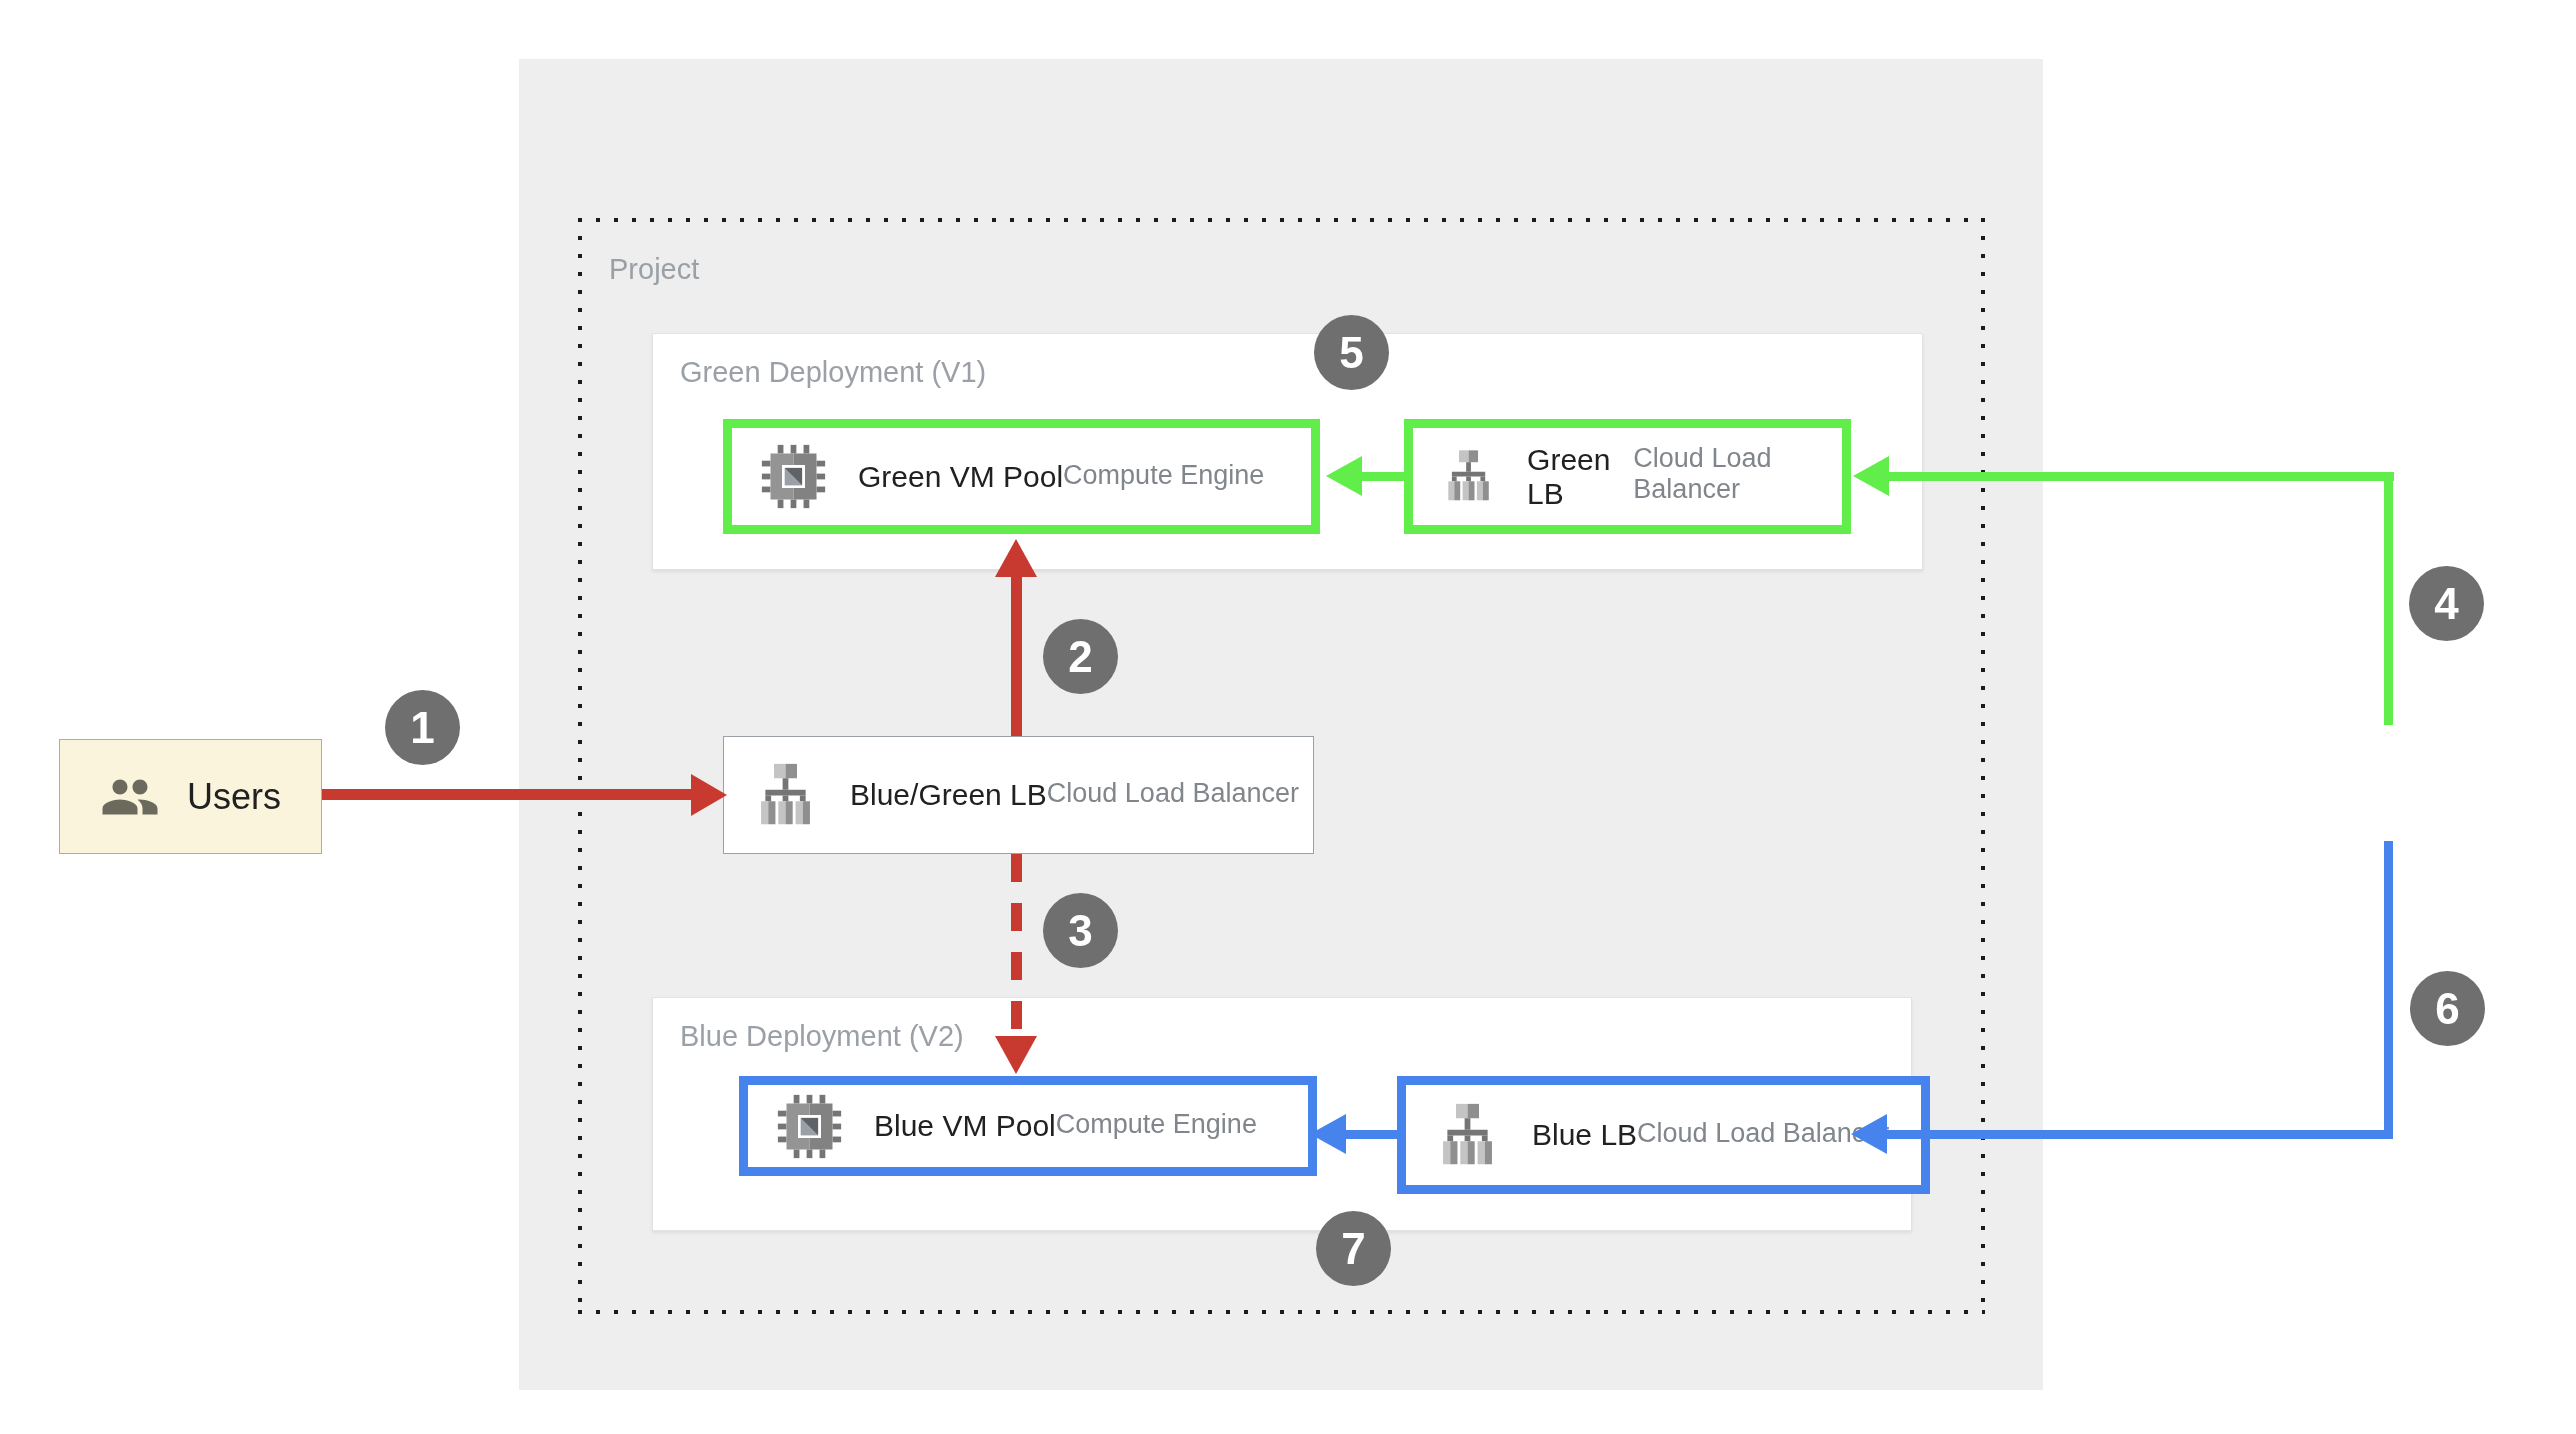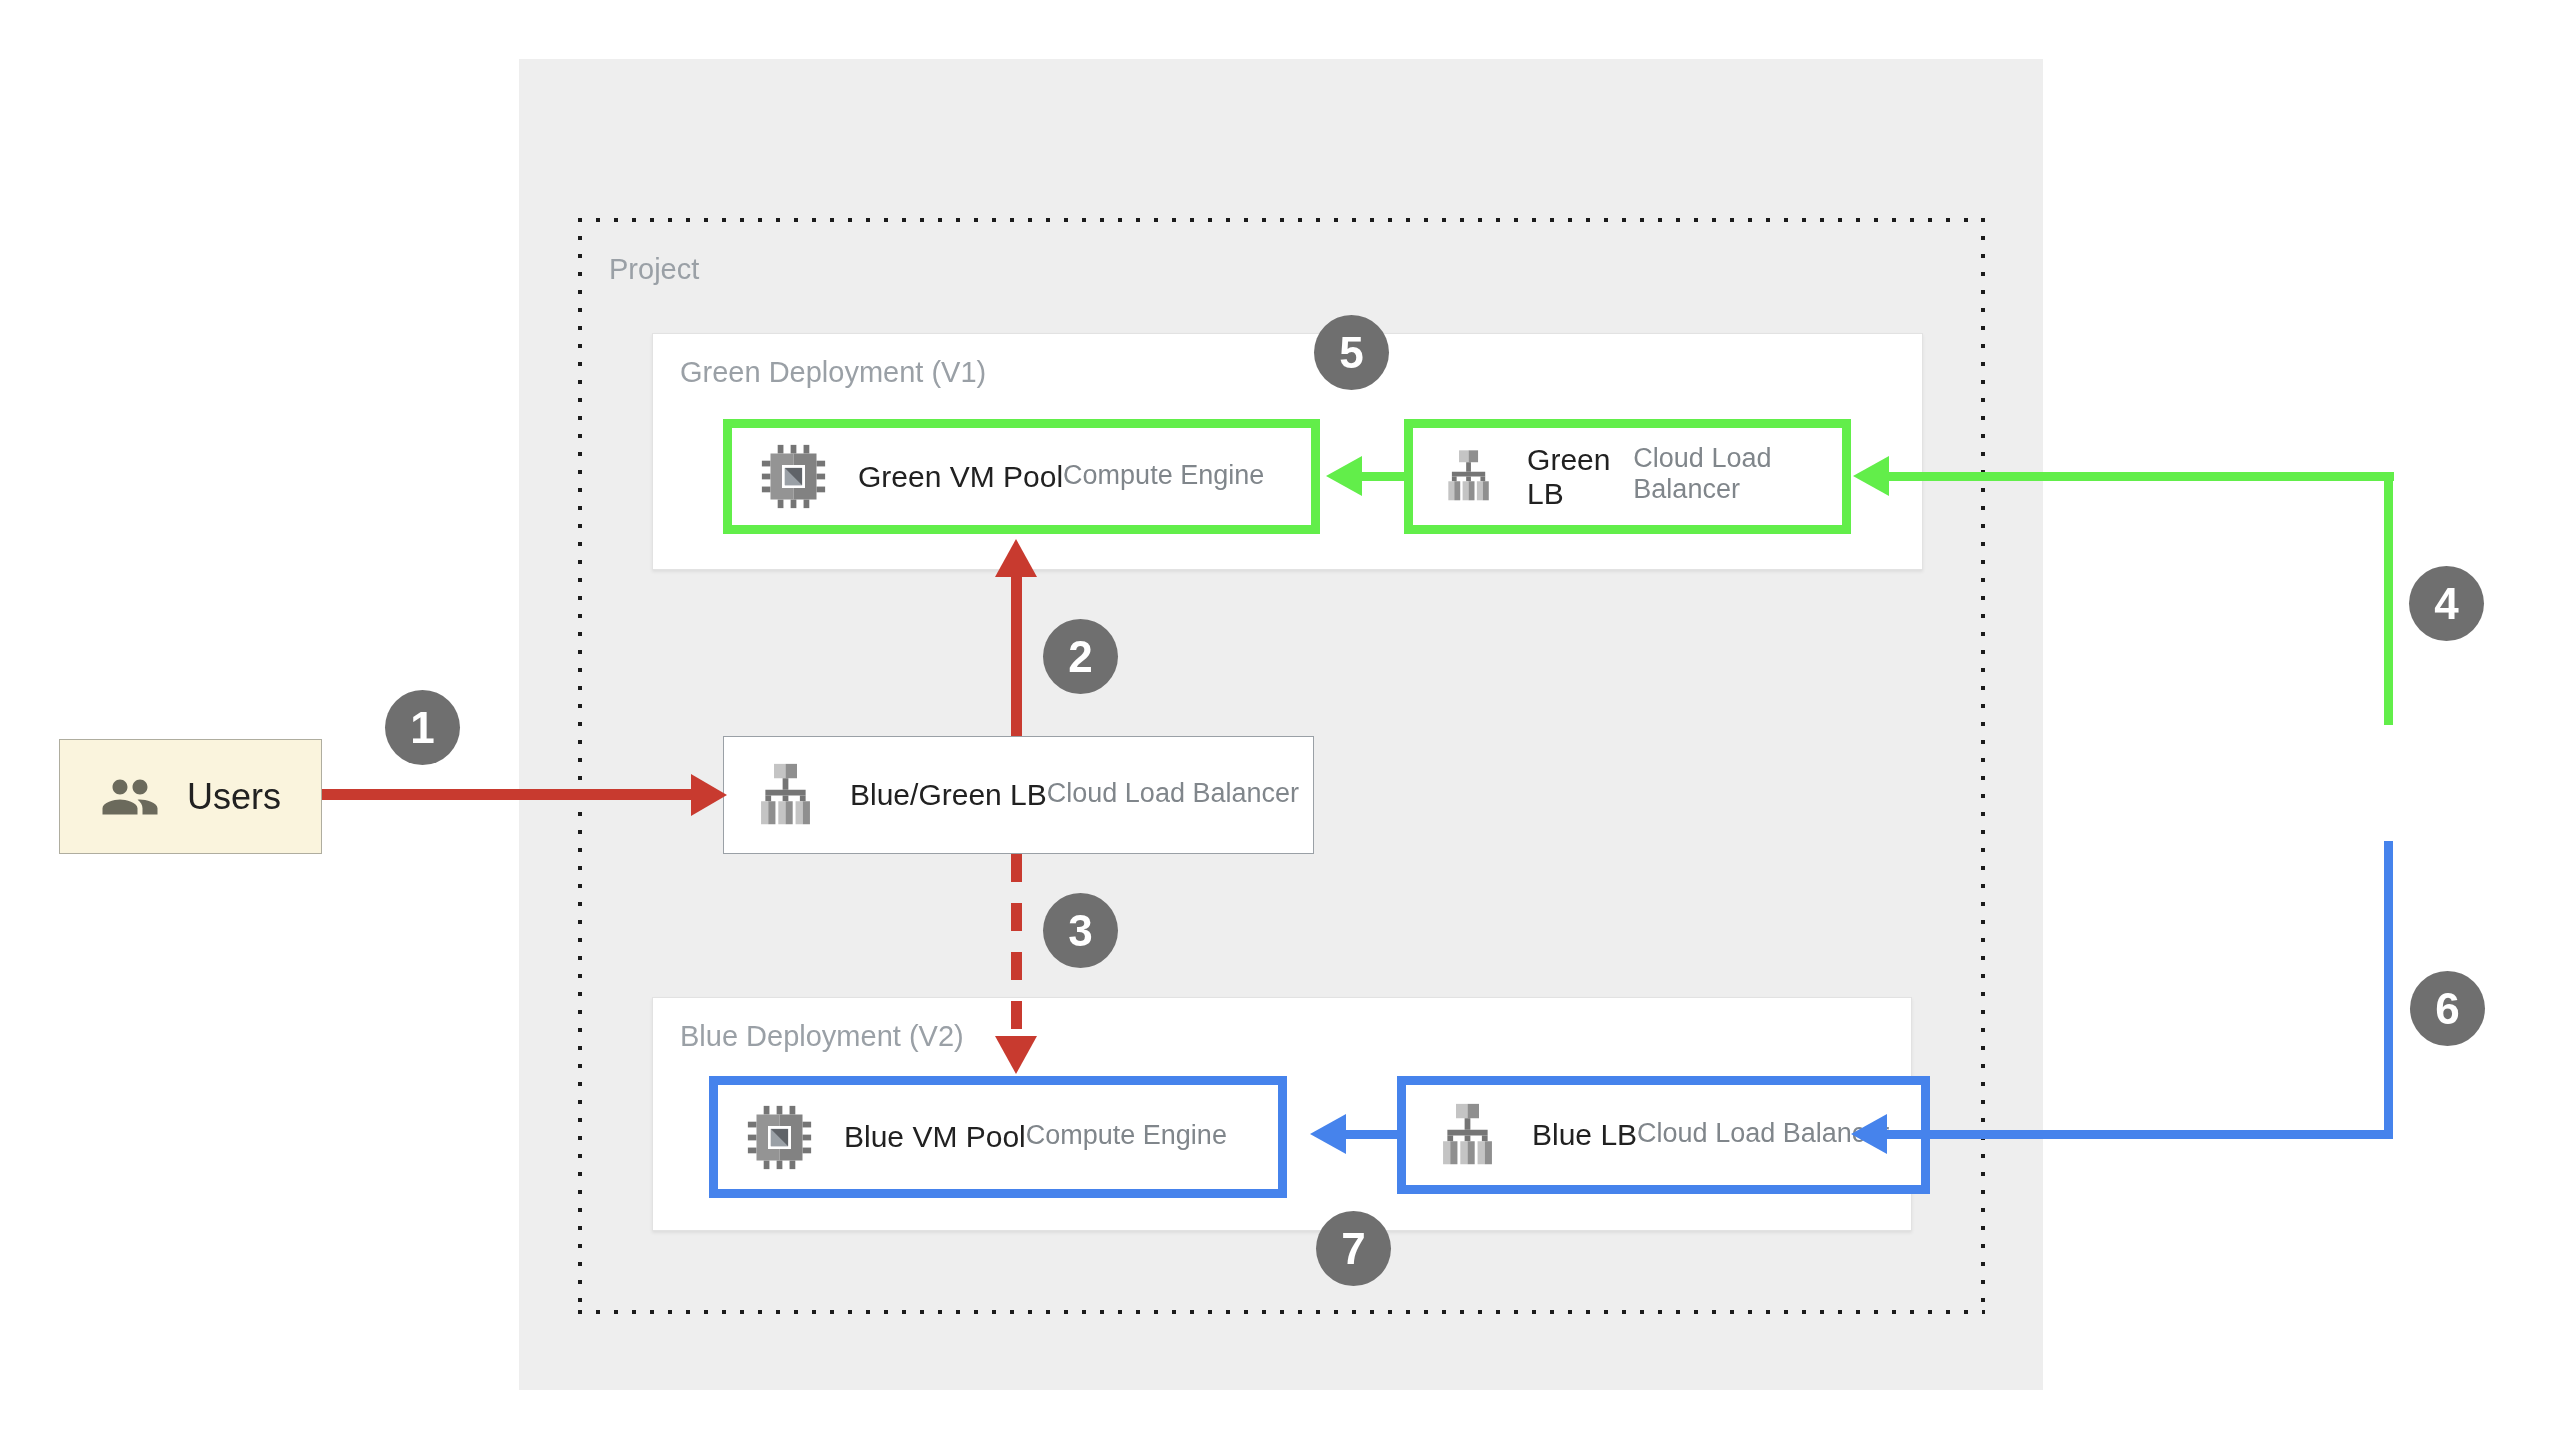--- a/index.html
+++ b/index.html
@@ -143,21 +143,21 @@
         <rect x="24" y="28" width="5" height="16" fill="#8F8F8F"></rect>
       <rect x="31" y="28" width="5" height="16" fill="#C4C4C4"></rect>
         <rect x="36" y="28" width="5" height="16" fill="#8F8F8F"></rect>
     </svg>
     <div class="svc-text">
       <span class="svc-title">Blue/Green LB</span>
       <span class="svc-sub">Cloud Load Balancer</span>
     </div>
   </div>
 
-  <div class="svc blue" style="left:709px;top:1076px;width:578px;height:122px;">
+  <div class="svc blue" style="left:739px;top:1076px;width:578px;height:100px;">
     <svg width="69" height="69" viewBox="0 0 48 48">
       <g fill="#757575">
         <rect x="13" y="2" width="4" height="6"></rect>
           <rect x="22" y="2" width="4" height="6"></rect>
           <rect x="31" y="2" width="4" height="6"></rect>
         <rect x="13" y="40" width="4" height="6"></rect>
           <rect x="22" y="40" width="4" height="6"></rect>
           <rect x="31" y="40" width="4" height="6"></rect>
         <rect x="2" y="13" width="6" height="4"></rect>
           <rect x="2" y="22" width="6" height="4"></rect>

